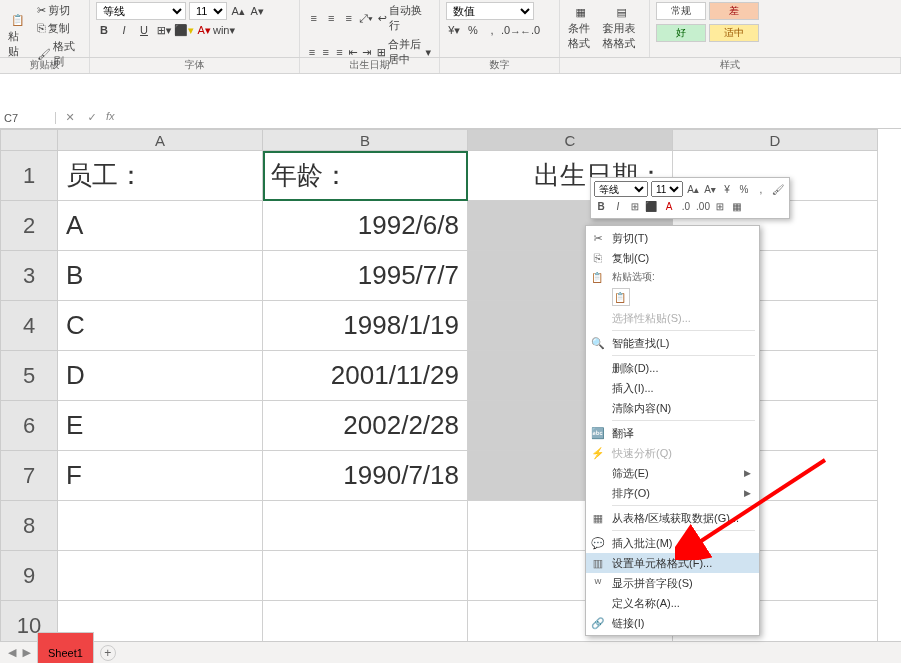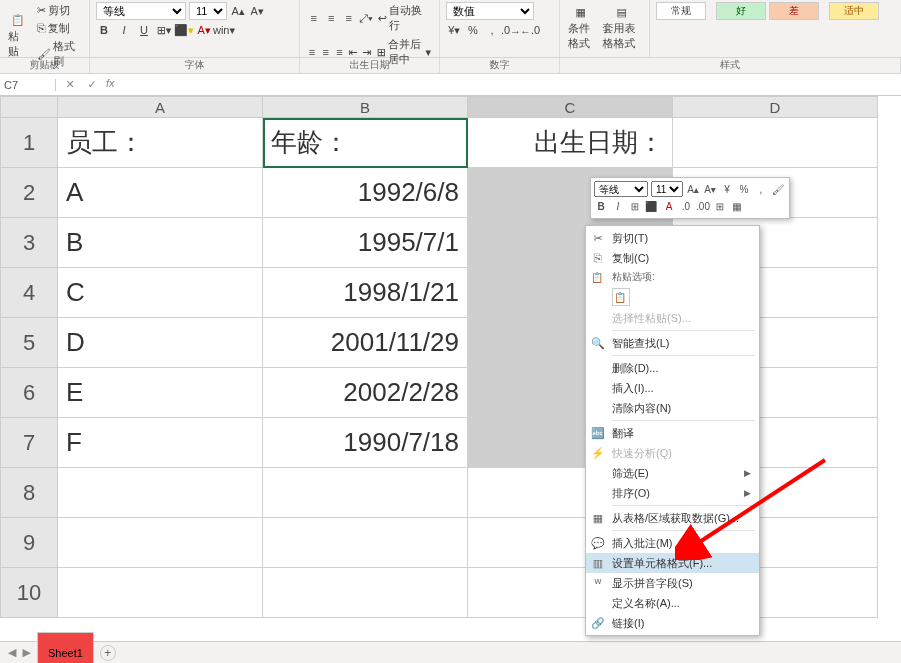--- a/index.html
+++ b/index.html
@@ -6,32 +6,32 @@
 body { background: #fff; width: 901px; height: 663px; overflow: hidden; position: relative; }
 
 
 .ribbon { height: 58px; background: #f3f2f1; border-bottom: 1px solid #d4d4d4; display: flex; font-size: 11px; color: #444; }
 .rgroup { border-right: 1px solid #ddd; padding: 2px 6px; display: flex; flex-direction: column; justify-content: space-between; }
 .rgroup-top { display: flex; gap: 5px; align-items: center; flex: 1; }
 .ribbon-btn { display: inline-flex; align-items: center; gap: 2px; cursor: pointer; padding: 1px 2px; }
 .ribbon select, .ribbon input { font-size: 11px; border: 1px solid #ccc; background: #fff; height: 18px; padding: 0 2px; }
 .fontrow { display: flex; flex-direction: column; gap: 2px; }
 .iconbtn { width: 16px; height: 16px; display: inline-flex; align-items: center; justify-content: center; cursor: pointer; font-size: 11px; }
-.styles-cells { display: flex; flex-direction: row; gap: 10px; }
+.styles-cells { display: flex; flex-direction: column; gap: 4px; }
 .style-cell { width: 50px; height: 18px; border: 1px solid #ccc; font-size: 10px; display:flex; align-items:center; justify-content:center;}
 .style-normal { background: #fff; }
 .style-good { background: #c6efce; color: #006100;}
 .style-bad { background: #f8cbad; color: #9c0006;}
 .style-neutral { background: #ffeb9c; color: #9c5700;}
 
 .ribbon-labels { display:flex; height:16px; background:#f3f2f1; border-bottom:1px solid #d4d4d4; font-size:10px; color:#666; }
 .ribbon-labels span { border-right:1px solid #ddd; text-align:center; }
 
 
-.fbar { display: flex; align-items: center; height: 22px; border-bottom: 1px solid #ccc; background: #fff; font-size: 11px; }
+.fbar { display: flex; align-items: center; height: 22px; border-bottom: 1px solid #ccc; background: #fff; font-size: 11px; margin-top: 33px; }
 .namebox { width: 56px; border-right: 1px solid #ccc; padding: 0 4px; color: #555; }
 .fx-icons { display: flex; gap: 6px; padding: 0 6px; color: #888; }
 .fx-label { font-style: italic; color: #888; padding-right: 4px; text-align: right; }
 
 
 .grid-wrap { position: relative; }
 .colheads { display: flex; height: 22px; background:#fff; }
 .corner { width: 58px; background: #e6e6e6; border: 1px solid #ccc; }
 .colhead { flex: 0 0 205px; border: 1px solid #ccc; border-left: none; background: #e6e6e6; display:flex; align-items:center; justify-content:center; font-size:15px; color:#555; }
 .colhead.sel { background: #d0d0d0; }
@@ -219,25 +219,25 @@
     <div class="cells" id="cells">
         <div class="cell">员工：</div>
         <div class="cell sel active">年龄：</div>
         <div class="cell right">出生日期：</div>
         <div class="cell"></div>
         <div class="cell">A</div>
         <div class="cell right">1992/6/8</div>
         <div class="cell sel"></div>
         <div class="cell"></div>
         <div class="cell">B</div>
-        <div class="cell right">1995/7/1</div>
+        <div class="cell right">1995/7/7</div>
         <div class="cell sel"></div>
         <div class="cell"></div>
         <div class="cell">C</div>
-        <div class="cell right">1998/1/21</div>
+        <div class="cell right">1998/1/19</div>
         <div class="cell sel"></div>
         <div class="cell"></div>
         <div class="cell">D</div>
         <div class="cell right">2001/11/29</div>
         <div class="cell sel"></div>
         <div class="cell"></div>
         <div class="cell">E</div>
         <div class="cell right">2002/2/28</div>
         <div class="cell sel"></div>
         <div class="cell"></div>

